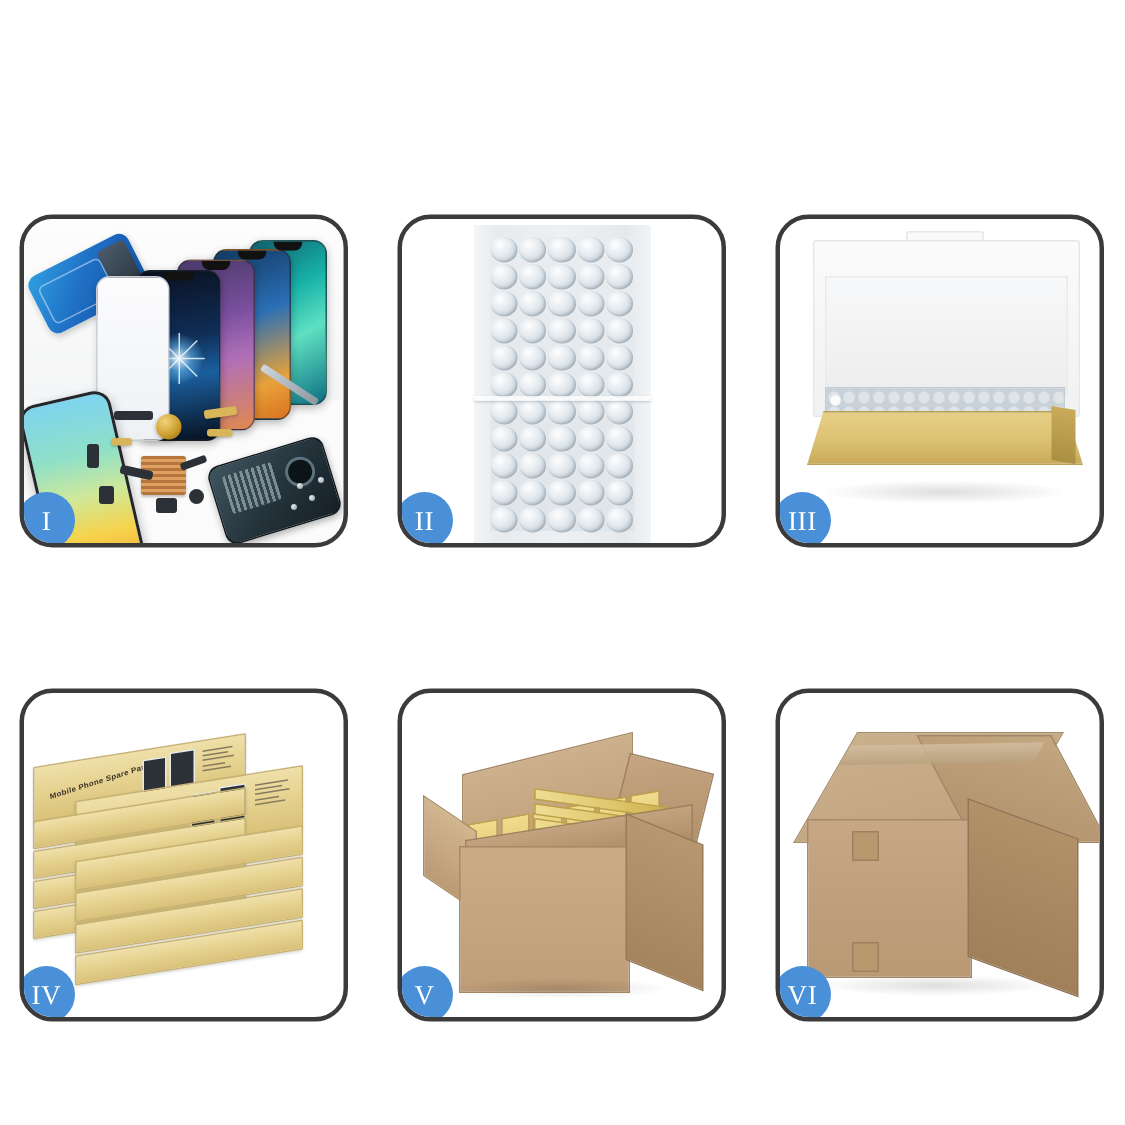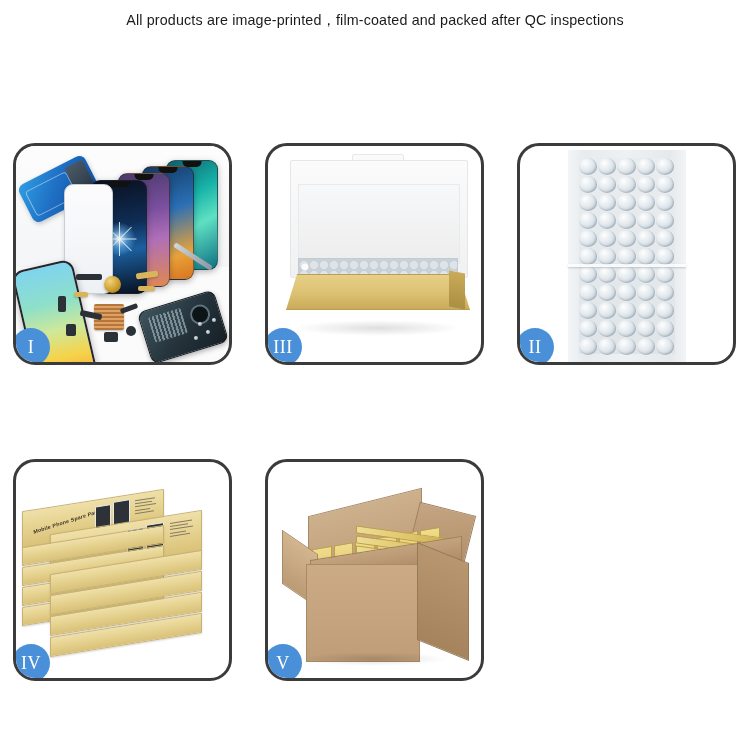--- a/index.html
+++ b/index.html
@@ -305,21 +305,20 @@
     position:absolute;border-radius:50%;
     background:radial-gradient(ellipse,rgba(0,0,0,.13),rgba(0,0,0,0) 70%);
   }
 </style>
 </head>
 <body>
 
 <div class="page">
 
   <div class="header">
-    <p class="subtitle">All products are image-printed，film-coated and packed after QC inspections</p>
   </div>
 
   <div class="grid">
 
     <div class="panel p1">
       <div class="panel-inner">
         <div class="backplate"></div>
 
         <div class="lcd-blue"></div>
 
@@ -370,96 +369,96 @@
         <div class="screws">
           <i style="left:182px;top:176px"></i>
             <i style="left:190px;top:184px"></i>
           <i style="left:178px;top:190px"></i>
             <i style="left:196px;top:172px"></i>
         </div>
       </div>
       <div class="badge">I</div>
     </div>
 
+    <div class="panel p2">
+      <div class="panel-inner">
+        <div class="wrap-strip"></div>
+        <div class="bubbles">
+          <div class="bub"></div>
+            <div class="bub"></div>
+            <div class="bub"></div>
+            <div class="bub"></div>
+            <div class="bub"></div>
+          <div class="bub"></div>
+            <div class="bub"></div>
+            <div class="bub"></div>
+            <div class="bub"></div>
+            <div class="bub"></div>
+          <div class="bub"></div>
+            <div class="bub"></div>
+            <div class="bub"></div>
+            <div class="bub"></div>
+            <div class="bub"></div>
+          <div class="bub"></div>
+            <div class="bub"></div>
+            <div class="bub"></div>
+            <div class="bub"></div>
+            <div class="bub"></div>
+          <div class="bub"></div>
+            <div class="bub"></div>
+            <div class="bub"></div>
+            <div class="bub"></div>
+            <div class="bub"></div>
+          <div class="bub"></div>
+            <div class="bub"></div>
+            <div class="bub"></div>
+            <div class="bub"></div>
+            <div class="bub"></div>
+          <div class="bub"></div>
+            <div class="bub"></div>
+            <div class="bub"></div>
+            <div class="bub"></div>
+            <div class="bub"></div>
+          <div class="bub"></div>
+            <div class="bub"></div>
+            <div class="bub"></div>
+            <div class="bub"></div>
+            <div class="bub"></div>
+          <div class="bub"></div>
+            <div class="bub"></div>
+            <div class="bub"></div>
+            <div class="bub"></div>
+            <div class="bub"></div>
+          <div class="bub"></div>
+            <div class="bub"></div>
+            <div class="bub"></div>
+            <div class="bub"></div>
+            <div class="bub"></div>
+          <div class="bub"></div>
+            <div class="bub"></div>
+            <div class="bub"></div>
+            <div class="bub"></div>
+            <div class="bub"></div>
+        </div>
+        <div class="seam" style="top:118px"></div>
+      </div>
+      <div class="badge">II</div>
+    </div>
+
     <div class="panel p3">
       <div class="panel-inner">
         <div class="wbox-lidtab"></div>
         <div class="wbox-back"></div>
         <div class="wbox-innerwall"></div>
         <div class="foamlayer"></div>
         <div class="kraft-tray"></div>
         <div class="kraft-side"></div>
         <div class="shadow-soft" style="left:26px;bottom:26px;width:168px;height:16px;"></div>
       </div>
       <div class="badge">III</div>
-    </div>
-
-    <div class="panel p2">
-      <div class="panel-inner">
-        <div class="wrap-strip"></div>
-        <div class="bubbles">
-          <div class="bub"></div>
-            <div class="bub"></div>
-            <div class="bub"></div>
-            <div class="bub"></div>
-            <div class="bub"></div>
-          <div class="bub"></div>
-            <div class="bub"></div>
-            <div class="bub"></div>
-            <div class="bub"></div>
-            <div class="bub"></div>
-          <div class="bub"></div>
-            <div class="bub"></div>
-            <div class="bub"></div>
-            <div class="bub"></div>
-            <div class="bub"></div>
-          <div class="bub"></div>
-            <div class="bub"></div>
-            <div class="bub"></div>
-            <div class="bub"></div>
-            <div class="bub"></div>
-          <div class="bub"></div>
-            <div class="bub"></div>
-            <div class="bub"></div>
-            <div class="bub"></div>
-            <div class="bub"></div>
-          <div class="bub"></div>
-            <div class="bub"></div>
-            <div class="bub"></div>
-            <div class="bub"></div>
-            <div class="bub"></div>
-          <div class="bub"></div>
-            <div class="bub"></div>
-            <div class="bub"></div>
-            <div class="bub"></div>
-            <div class="bub"></div>
-          <div class="bub"></div>
-            <div class="bub"></div>
-            <div class="bub"></div>
-            <div class="bub"></div>
-            <div class="bub"></div>
-          <div class="bub"></div>
-            <div class="bub"></div>
-            <div class="bub"></div>
-            <div class="bub"></div>
-            <div class="bub"></div>
-          <div class="bub"></div>
-            <div class="bub"></div>
-            <div class="bub"></div>
-            <div class="bub"></div>
-            <div class="bub"></div>
-          <div class="bub"></div>
-            <div class="bub"></div>
-            <div class="bub"></div>
-            <div class="bub"></div>
-            <div class="bub"></div>
-        </div>
-        <div class="seam" style="top:118px"></div>
-      </div>
-      <div class="badge">II</div>
     </div>
 
     <div class="panel p4">
       <div class="panel-inner">
         <div class="stackwrap">
 
           <div class="sbox" style="left:0px;top:24px;width:140px;height:36px;transform:skewY(-9deg);">
             <div class="lidtext" style="left:10px;top:13px;transform:rotate(-9deg);">Mobile Phone Spare Parts</div>
             <div class="scr" style="left:72px;top:6px;width:14px;height:21px;"></div>
             <div class="scr" style="left:90px;top:4px;width:15px;height:22px;"></div>
@@ -524,15 +523,30 @@
           <div class="c-flap-left"></div>
           <div class="c-flap-front"></div>
           <div class="c-front"></div>
           <div class="c-side"></div>
         </div>
         <div class="shadow-soft" style="left:30px;bottom:12px;width:150px;height:14px;"></div>
       </div>
       <div class="badge">V</div>
     </div>
 
+    <div class="panel p6">
+      <div class="panel-inner">
+        <div class="sealed">
+          <div class="s-top"></div>
+          <div class="s-top2"></div>
+          <div class="tape"></div>
+          <div class="s-front"></div>
+          <div class="s-right"></div>
+          <div class="tapeflap" style="left:34px;top:66px;width:16px;height:18px;"></div>
+          <div class="tapeflap" style="left:34px;top:140px;width:16px;height:18px;"></div>
+        </div>
+        <div class="shadow-soft" style="left:24px;bottom:14px;width:160px;height:14px;"></div>
+      </div>
+      <div class="badge">VI</div>
+    </div>
 
   </div>
 </div>
 
 </body></html>

